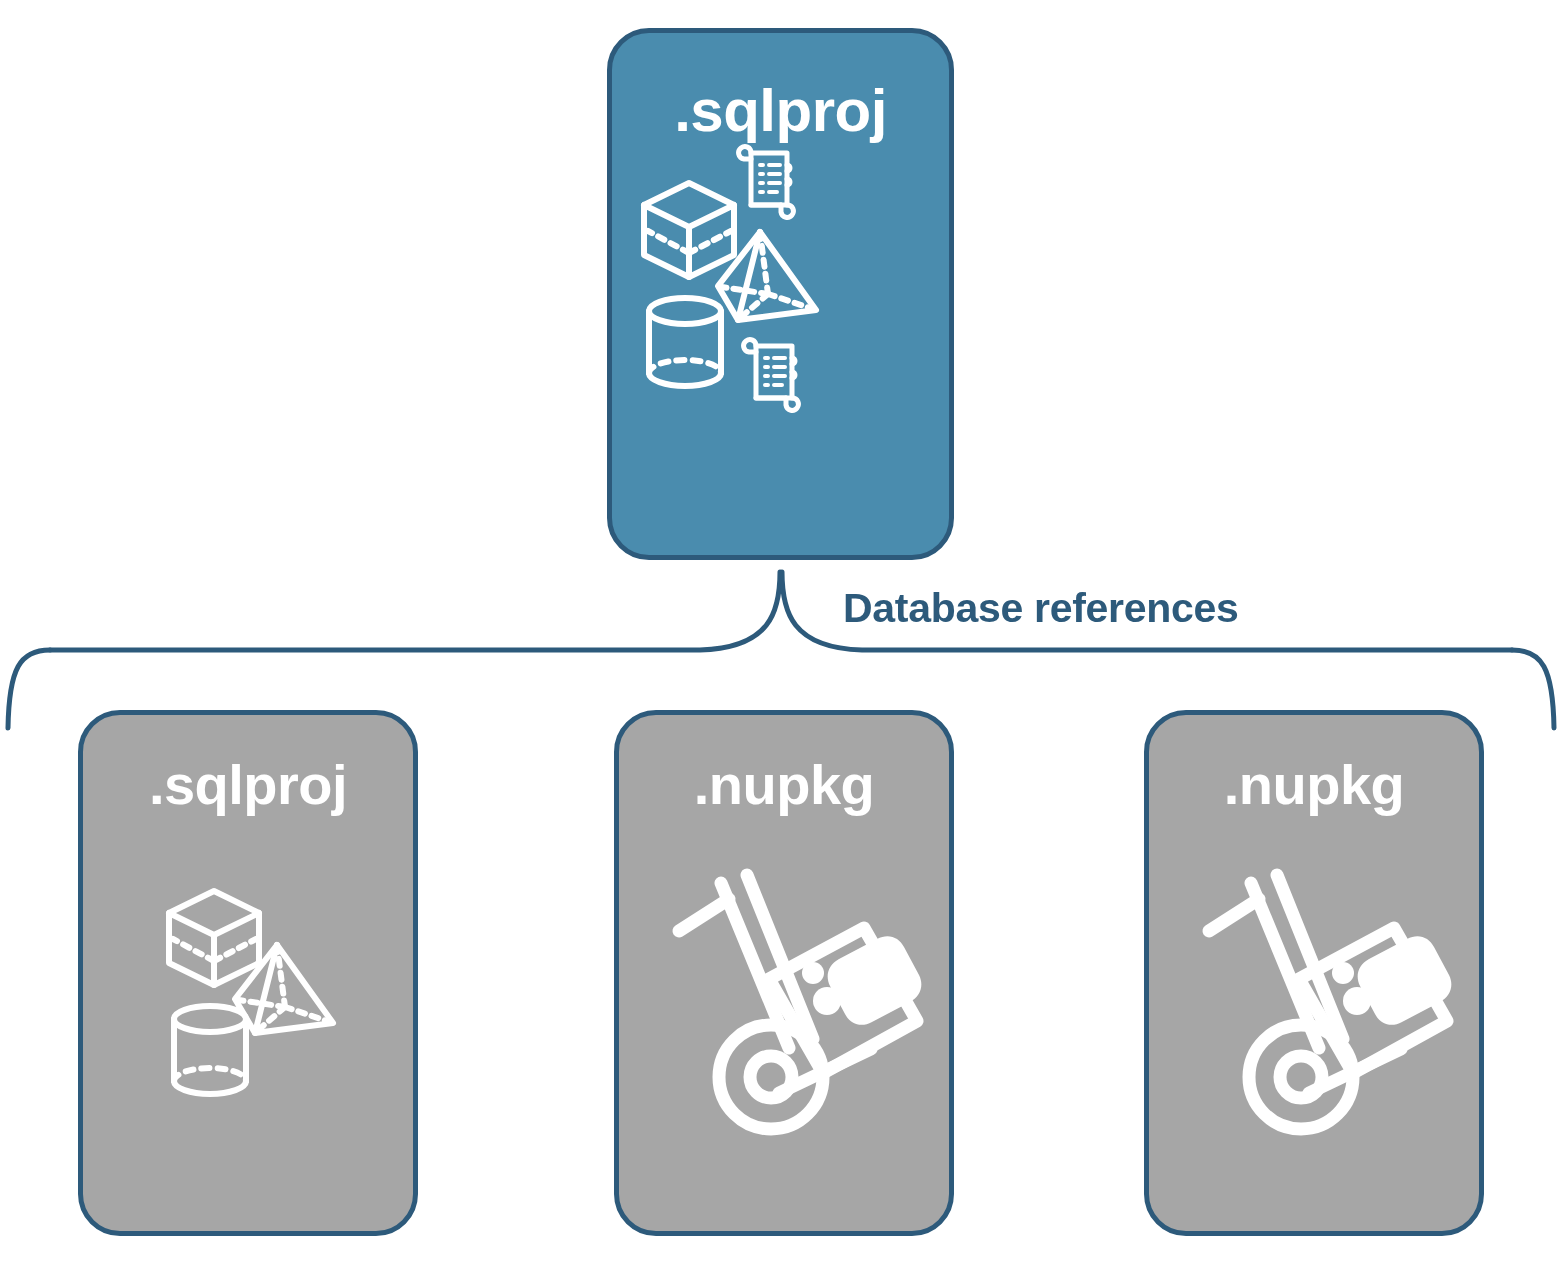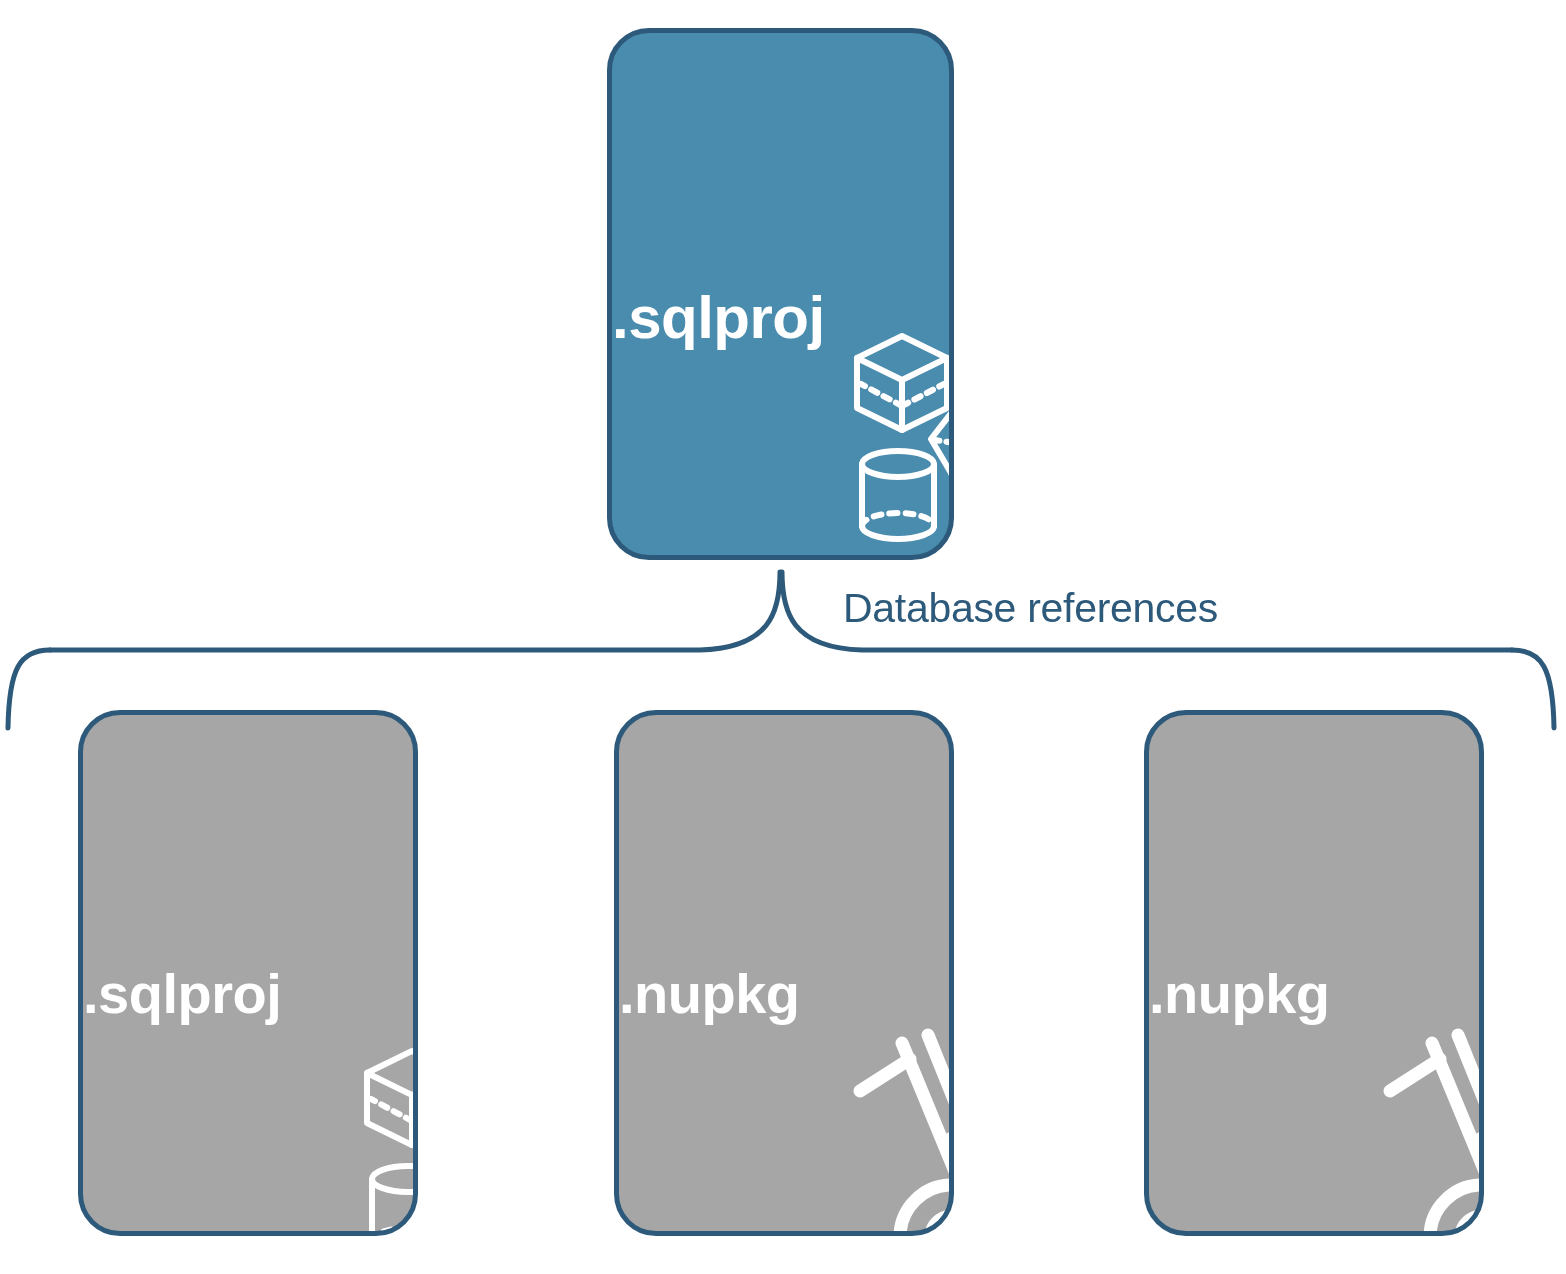--- a/index.html
+++ b/index.html
@@ -17,21 +17,21 @@
   #diagram-root {
     position: absolute;
     inset: 0;
   }
   .card {
     position: absolute;
     box-sizing: border-box;
     border-radius: 42px;
     border: 5px solid #2D5A7B;
     display: flex;
-    flex-direction: row;
+    flex-direction: column;
     align-items: center;
     overflow: hidden;
   }
   .card-title {
     color: #ffffff;
     font-weight: bold;
     letter-spacing: -0.5px;
     line-height: 1;
     user-select: none;
   }
@@ -85,21 +85,21 @@
     left: 0;
     top: 540px;
     width: 1566px;
     height: 220px;
   }
   #bracket-label {
     position: absolute;
     left: 843px;
     top: 585px;
     font-size: 41px;
-    font-weight: normal;
+    font-weight: bold;
     color: #2D5A7B;
     letter-spacing: -0.3px;
     white-space: nowrap;
     user-select: none;
   }
 </style>
 </head>
 <body>
 
 <div id="diagram-root">

